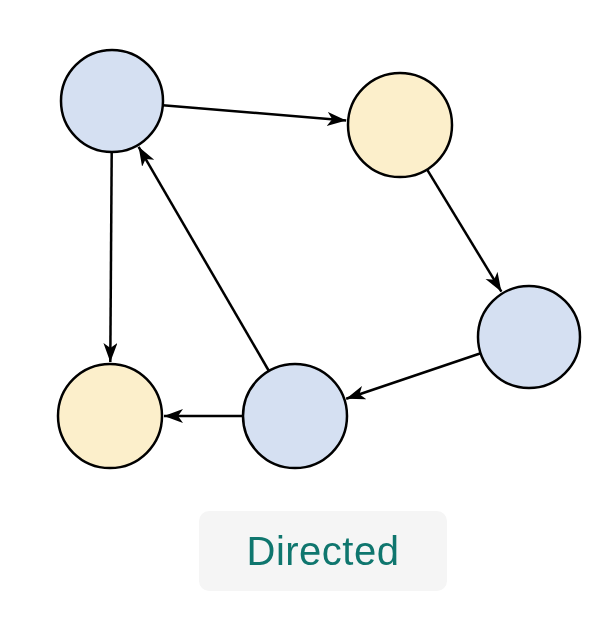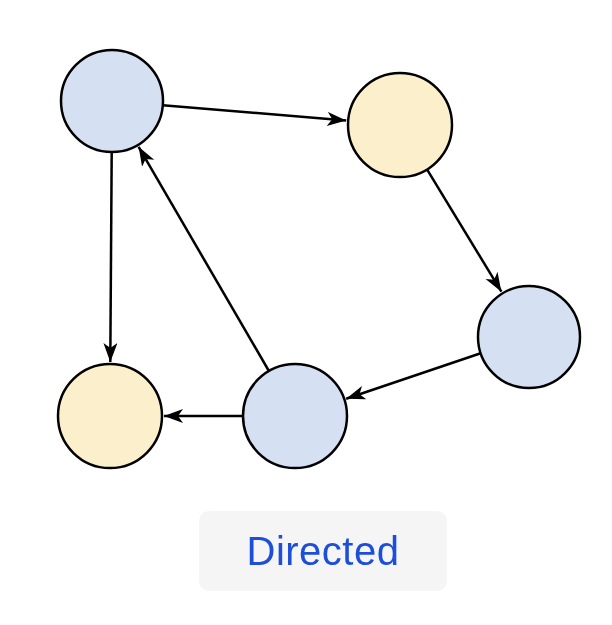--- a/index.html
+++ b/index.html
@@ -65,15 +65,15 @@
       </g>
     <g>
         <circle cx="112" cy="101" r="51" fill="#D5E0F2" stroke="#000000"></circle>
         <circle cx="400" cy="125" r="52" fill="#FCEFCB" stroke="#000000"></circle>
         <circle cx="529" cy="337" r="51" fill="#D5E0F2" stroke="#000000"></circle>
         <circle cx="295" cy="416" r="52" fill="#D5E0F2" stroke="#000000"></circle>
         <circle cx="110" cy="416" r="52" fill="#FCEFCB" stroke="#000000"></circle>
       </g>
   </svg>
 
-  <div class="mode-label" style="background: rgb(245, 245, 245); color: #1d4ed8;">Directed</div>
+  <div class="mode-label" style="background: rgb(245, 245, 245); color: #0f766e;">Directed</div>
 
 </div>
 
 </body></html>

